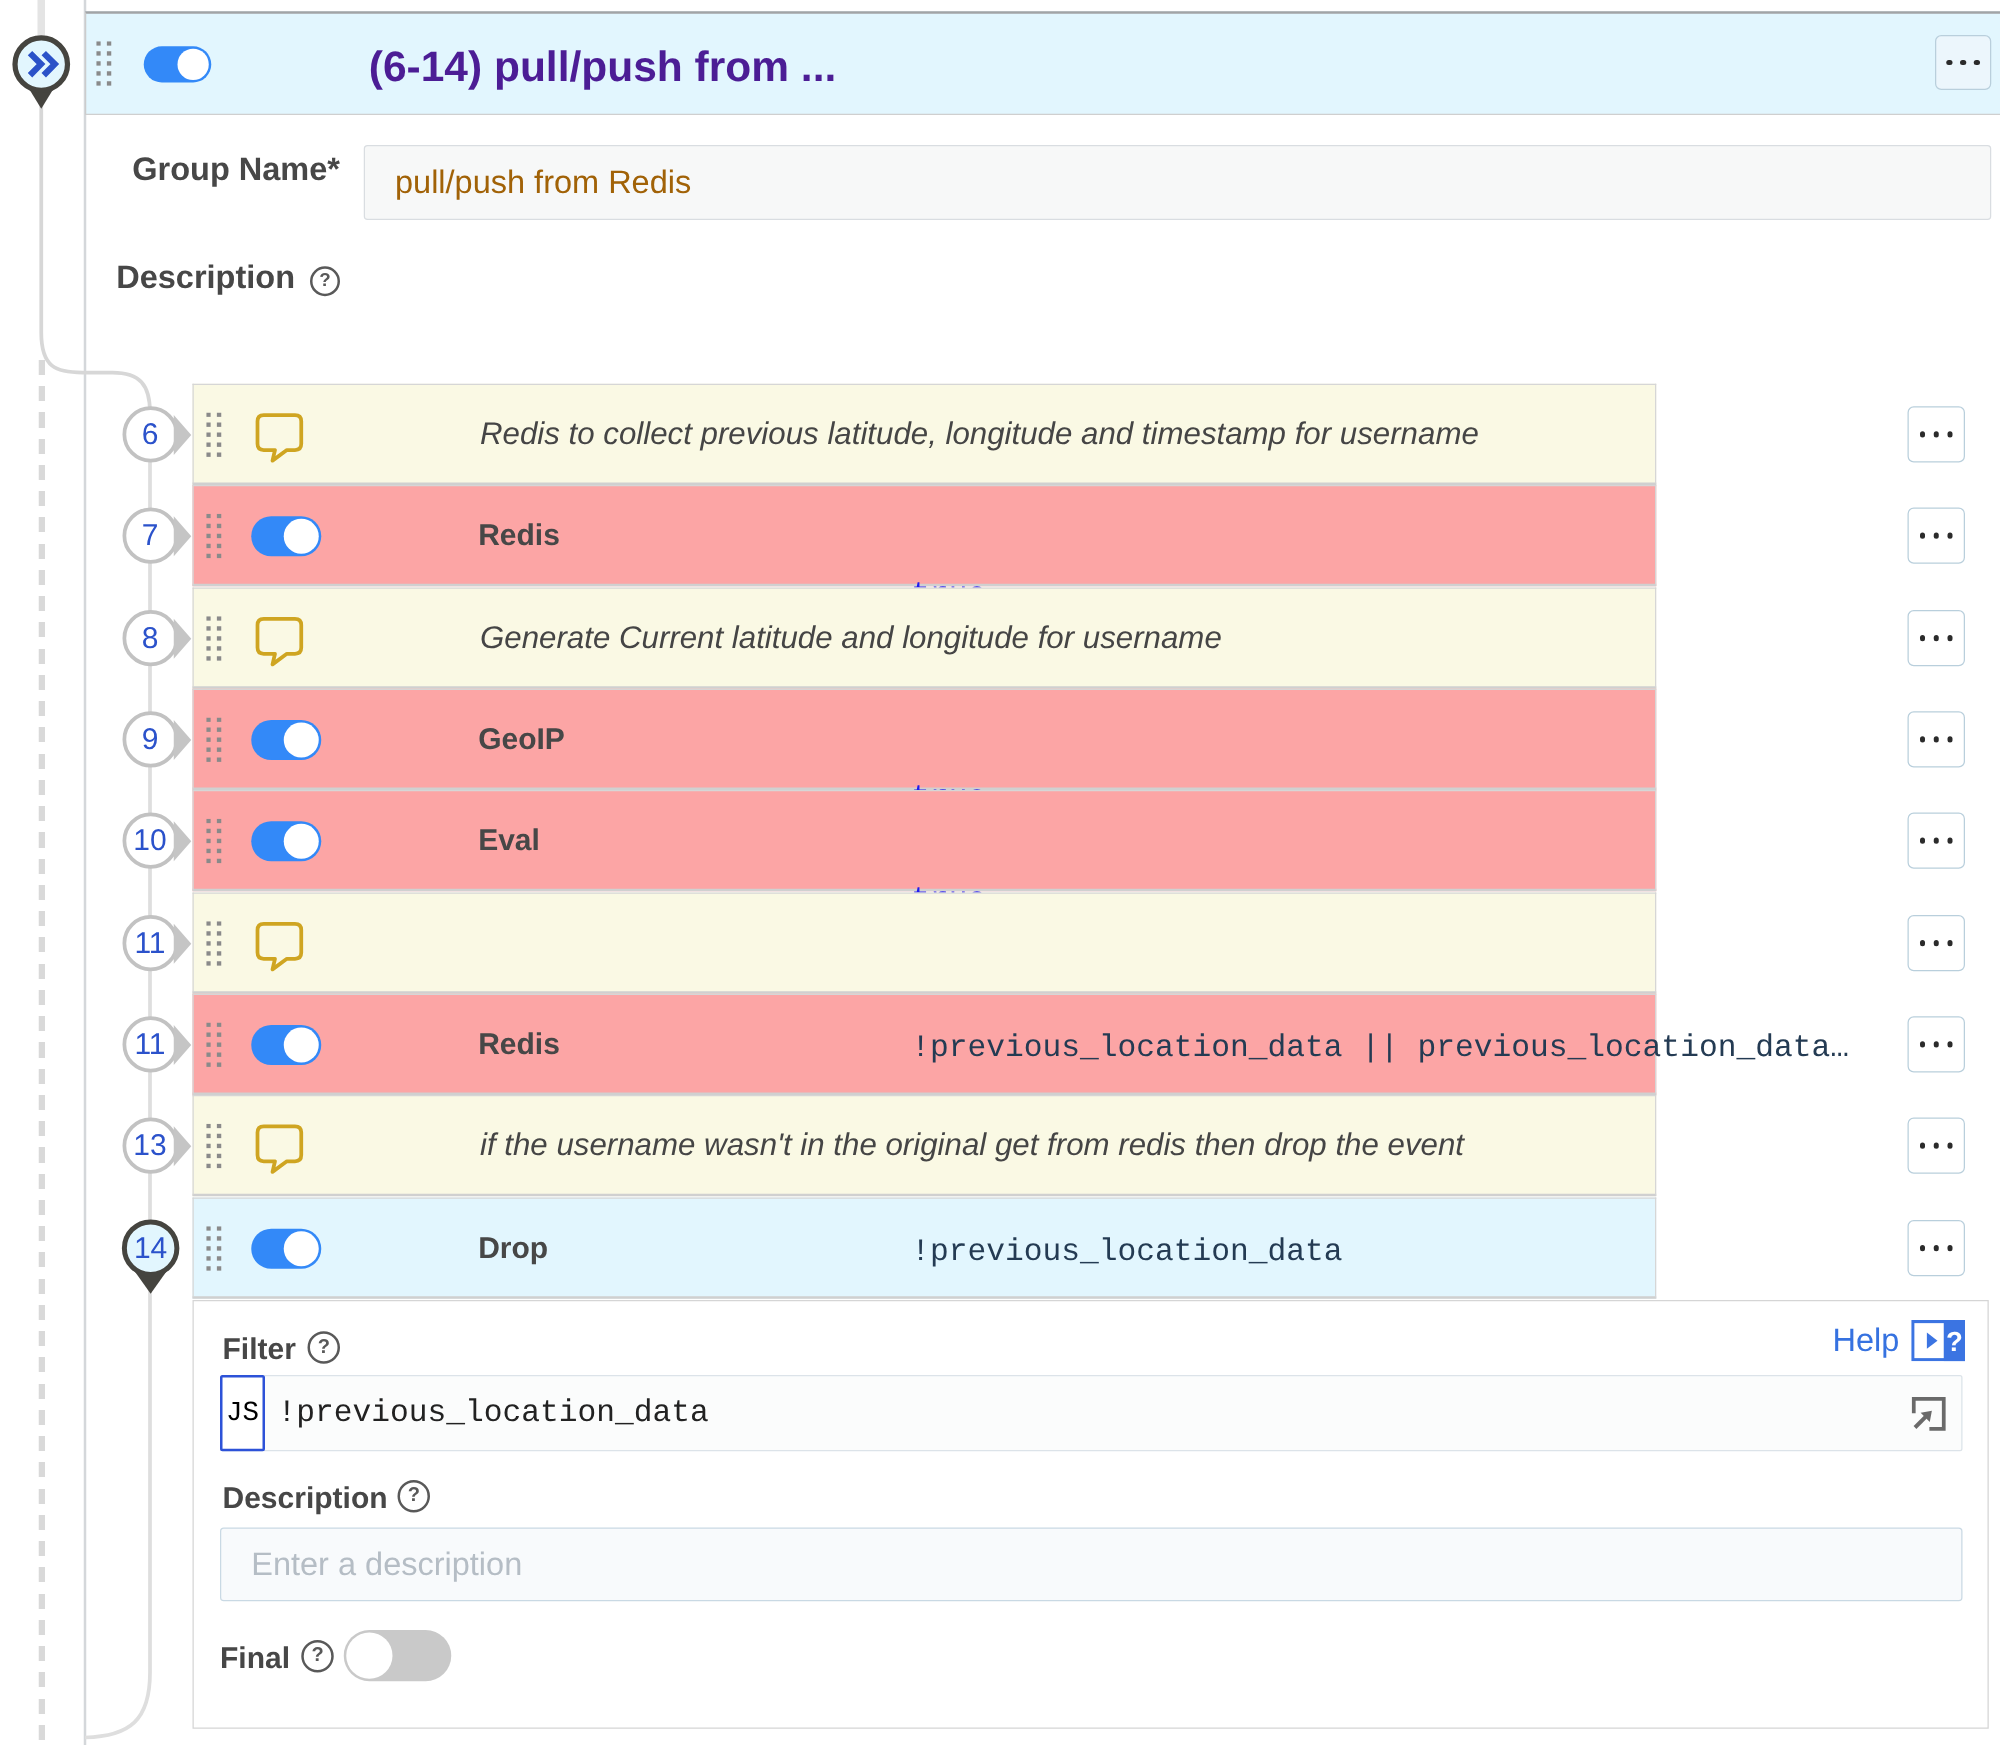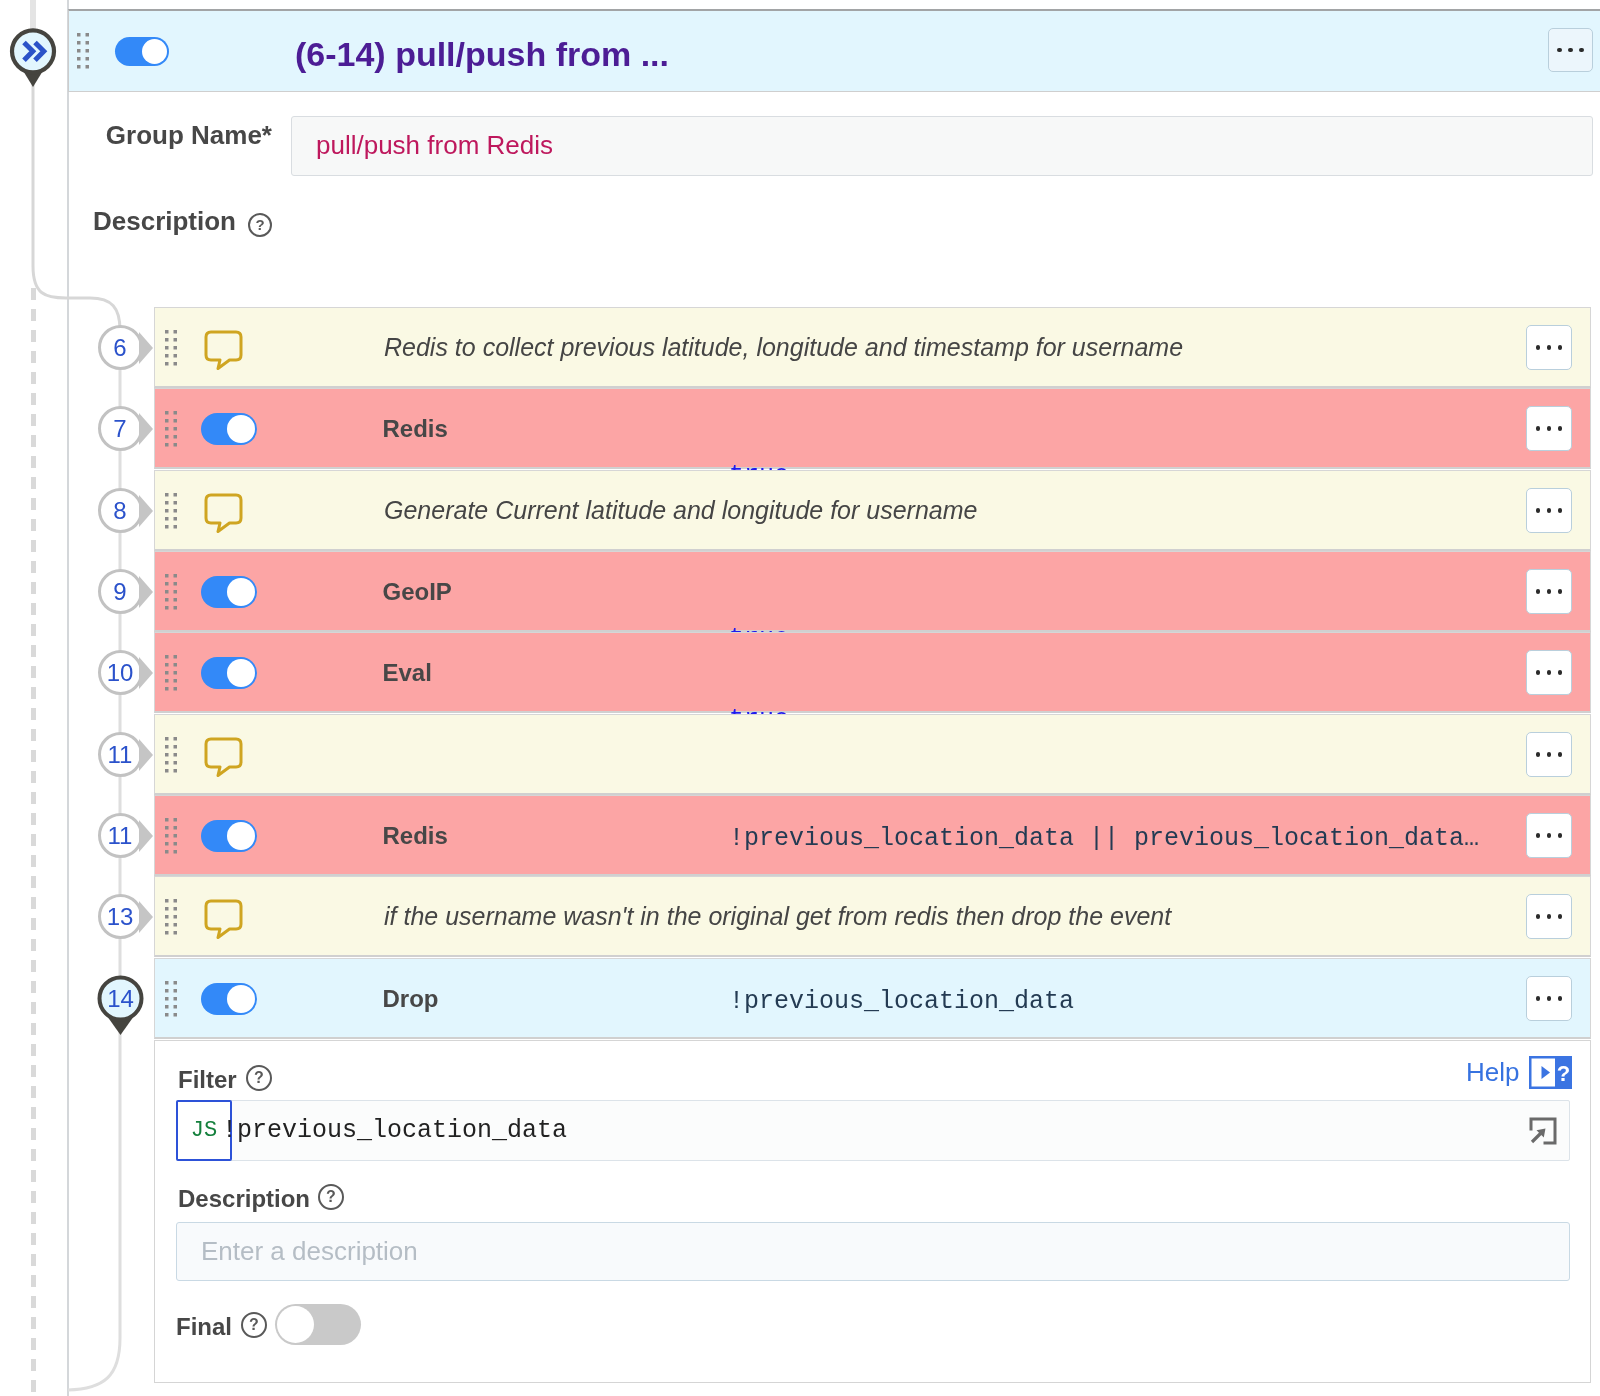--- a/index.html
+++ b/index.html
@@ -1,37 +1,37 @@
 <!DOCTYPE html>
 <html><head>
 <meta charset="utf-8">
 <style>
   * { margin:0; padding:0; box-sizing:border-box; }
   html,body { width:1600px; height:1396px; background:#ffffff; font-family:"Liberation Sans", sans-serif; overflow:hidden; }
   #stage { position:relative; width:1600px; height:1396px; background:#fff; }
   .abs { position:absolute; }
-  .row { position:absolute; left:154px; width:1437px; height:81px; border:1.5px solid #d6d6d6; border-bottom:2px solid #d0d0d0; }
+  .row { position:absolute; left:154px; width:1171px; height:81px; border:1.5px solid #d6d6d6; border-bottom:2px solid #d0d0d0; }
   .row-yellow { background:#faf9e4; }
   .row-gray { background:#fca5a5; }
   .row-blue { background:#e2f6fe; }
   .toggle { position:absolute; width:56px; height:32px; border-radius:16px; background:#3389f8; }
   .toggle .knob { position:absolute; top:2px; right:2px; width:28px; height:28px; border-radius:50%; background:#fff; }
   .fname { position:absolute; left:227.5px; font-size:24px; font-weight:bold; color:#474747; }
   .fcode { position:absolute; left:574px; font-family:"Liberation Mono", monospace; font-size:25px; color:#243b53; white-space:pre; }
   .fcode.true { color:#1f1bef;margin-top:44px; }
   .fcomment { position:absolute; left:229px; font-size:25px; font-style:italic; color:#454545; white-space:pre; }
   .dots-btn { position:absolute; left:1371px; width:46px; height:45px; background:#fff; border:1.5px solid #b9cfdc; border-radius:5px; }
   .dots-btn i { position:absolute; top:50%; left:50%; width:4.5px; height:4.5px; margin:-2.25px 0 0 -2.25px; border-radius:50%; background:#2b2b2b;
     box-shadow:-11px 0 0 #2b2b2b, 11px 0 0 #2b2b2b; }
   .numcirc { position:absolute; width:45px; height:45px; border-radius:50%; background:#fff; border:3px solid #c2c2c2;
     color:#2b52cb; font-size:24px; text-align:center; line-height:39.5px; }
   .numtri { position:absolute; width:0; height:0; border-top:16px solid transparent; border-bottom:16px solid transparent; border-left:14px solid #c5c5c5; }
   .label { position:absolute; font-weight:bold; color:#474747; }
   .qmark { position:absolute; border:2px solid #595959; border-radius:50%; color:#595959; text-align:center; font-weight:bold; }
-  .input { position:absolute; background:#f7f8f8; border:1.5px solid #d9dde1; border-radius:3px; color:#be185d; font-size:26px; }
+  .input { position:absolute; background:#f7f8f8; border:1.5px solid #d9dde1; border-radius:3px; color:#a16207; font-size:26px; }
 </style>
 </head>
 <body>
 <div id="stage">
 
   <div class="abs" style="left:67px; top:0; width:1.5px; height:1396px; background:#d4d7da;"></div>
 
   <div class="abs" style="left:29.5px; top:0; width:6px; height:30px; background:#e4e4e4;"></div>
 
   <div class="abs" style="left:31px; top:288px; width:4.5px; height:1108px; background:repeating-linear-gradient(to bottom,#d9d9d9 0 12px, transparent 12px 21px);"></div>
@@ -225,21 +225,21 @@
   <div class="label" style="left:178px; top:1066px; font-size:24px;">Filter</div>
   <div class="qmark" style="left:246px; top:1065px; width:26px; height:26px; font-size:16px; line-height:22px;">?</div>
   <div class="abs" style="left:1466px; top:1057px; font-size:26px; color:#3672e0;">Help</div>
   <svg class="abs" style="left:1529px; top:1056px;" width="43" height="33" viewBox="0 0 43 33">
     <rect x="1.25" y="1.25" width="40.5" height="30.5" fill="#fff" stroke="#3b74e2" stroke-width="2.5"></rect>
     <rect x="26" y="0" width="17" height="33" fill="#3b74e2"></rect>
     <path d="M 12.5 10 L 21 16.5 L 12.5 23 Z" fill="#3b74e2"></path>
     <text x="34.5" y="24.5" font-size="22" font-weight="bold" fill="#fff" text-anchor="middle" font-family="Liberation Sans, sans-serif">?</text>
   </svg>
   <div class="abs" style="left:176px; top:1100px; width:1394px; height:61px; background:#fbfcfc; border:1.5px solid #dce3e9; border-radius:2px;"></div>
-  <div class="abs" style="left:176px; top:1100px; width:56px; height:61px; background:#fff; border:2px solid #2d52d8; border-radius:2px; font-family:'Liberation Mono',monospace; font-size:22px; color:#15803d; text-align:center; line-height:57px;">JS</div>
+  <div class="abs" style="left:176px; top:1100px; width:36px; height:61px; background:#fff; border:2px solid #2d52d8; border-radius:2px; font-family:'Liberation Mono',monospace; font-size:22px; color:#000000; text-align:center; line-height:57px;">JS</div>
   <div class="abs" style="left:222px; top:1116px; font-family:'Liberation Mono',monospace; font-size:25px; color:#222;">!previous_location_data</div>
   <svg class="abs" style="left:1529px; top:1117px;" width="28" height="28" viewBox="0 0 28 28">
     <path d="M 2 13.5 L 2 2 L 26 2 L 26 26 L 14.5 26" stroke="#6a6a6a" stroke-width="3" fill="none"></path>
     <path d="M 3 25 L 11.5 16.5" stroke="#6a6a6a" stroke-width="3.2" fill="none"></path>
     <polygon points="16.5,11.5 7.5,13.2 14.8,20.5" fill="#6a6a6a"></polygon>
   </svg>
 
   <div class="label" style="left:178px; top:1184.5px; font-size:24px;">Description</div>
   <div class="qmark" style="left:318px; top:1184px; width:26px; height:26px; font-size:16px; line-height:22px;">?</div>
   <div class="abs" style="left:176px; top:1222px; width:1394px; height:59px; background:#f8fafc; border:1.5px solid #c9d9e4; border-radius:3px; font-size:26px; color:#b5bdc5; line-height:56px; padding-left:24px;">Enter a description</div>

